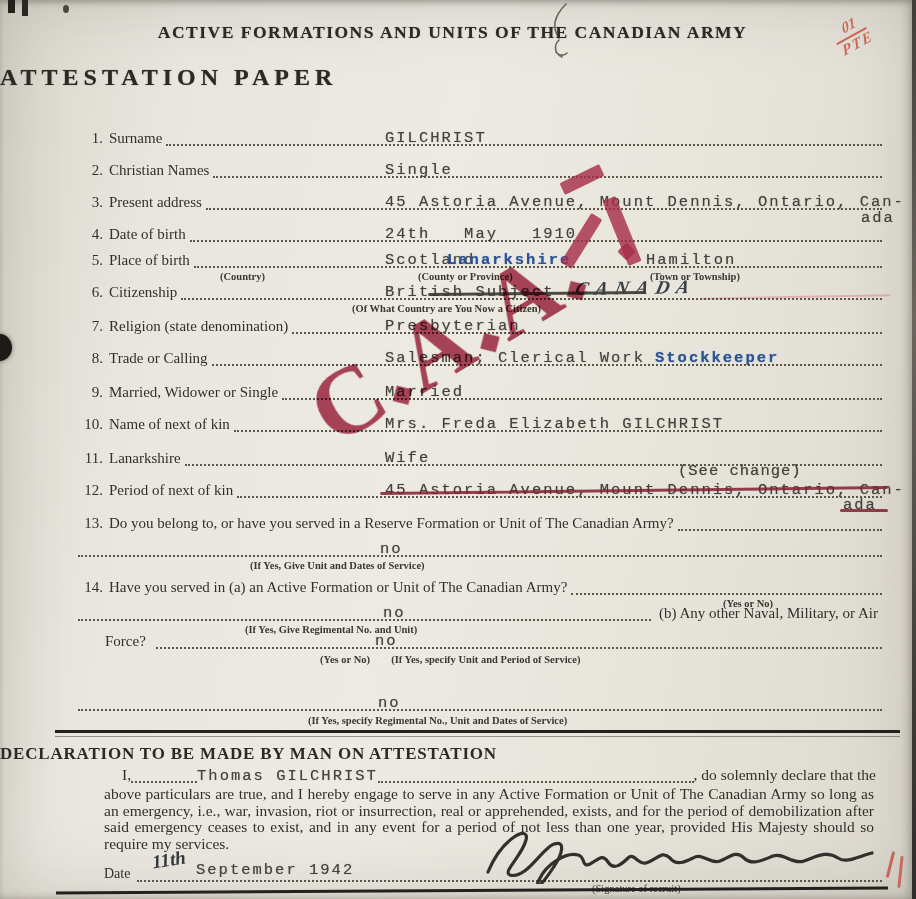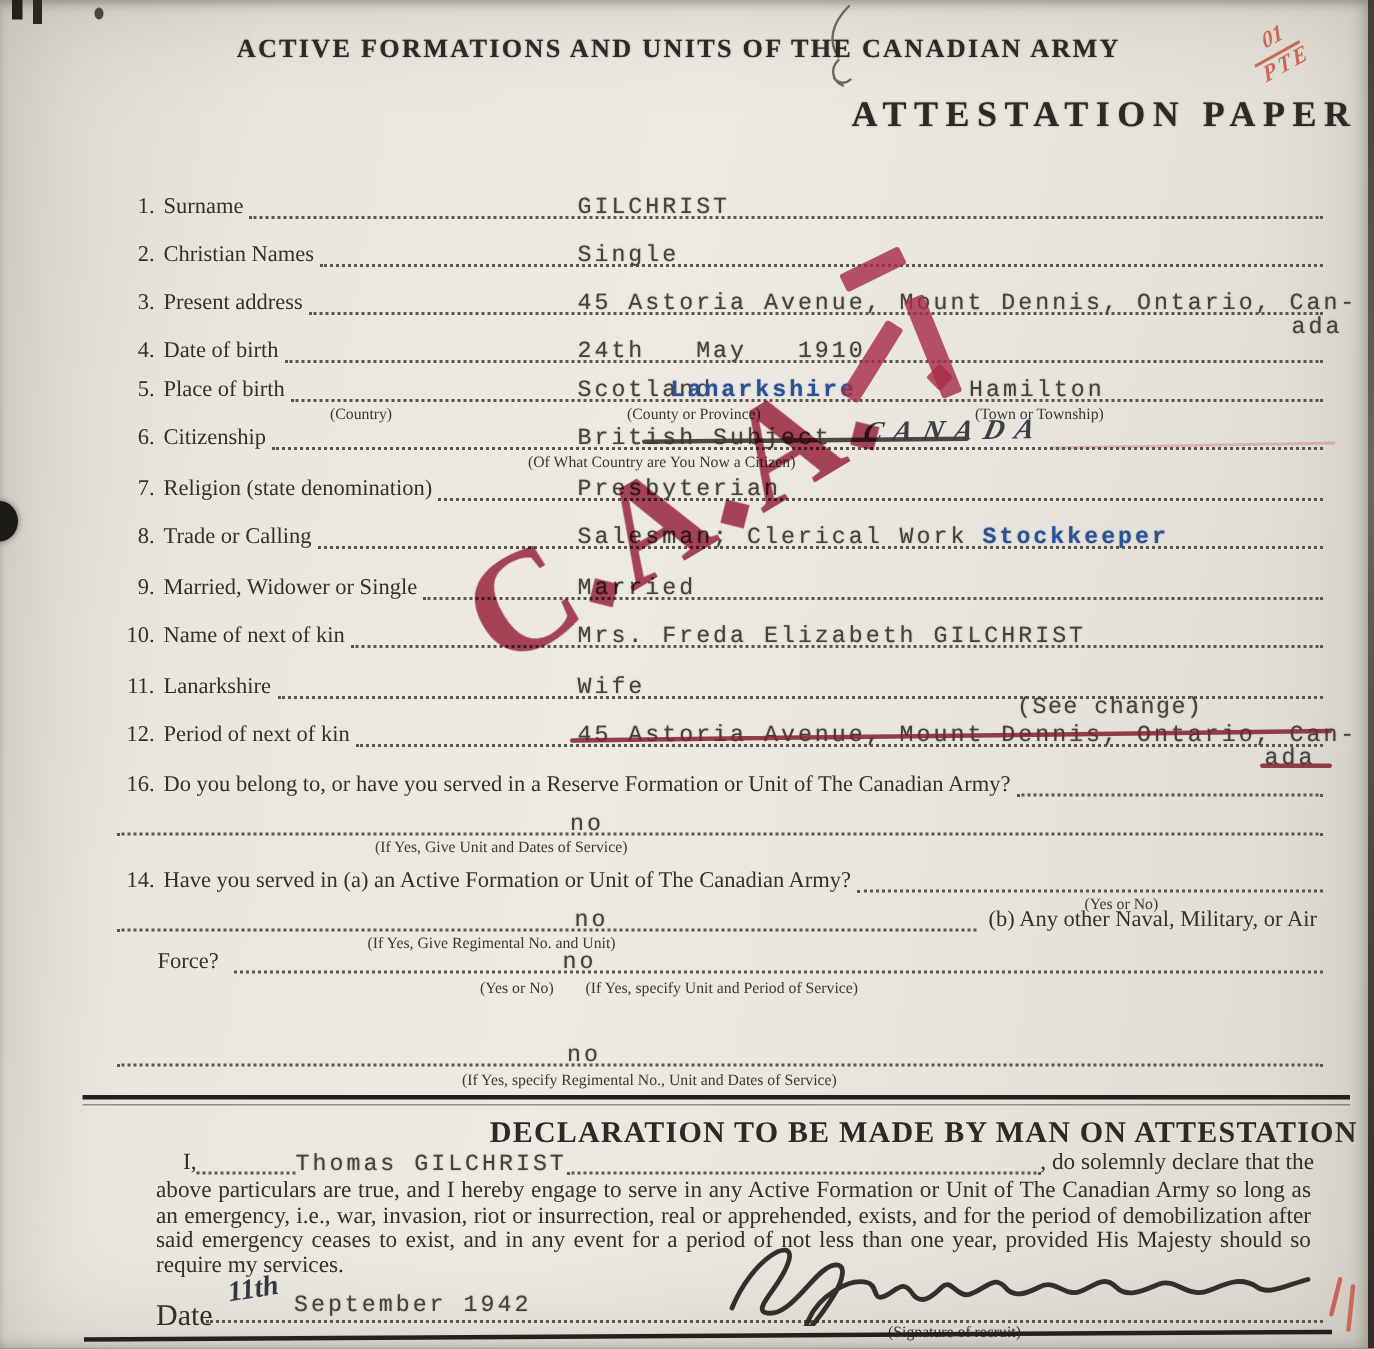--- a/index.html
+++ b/index.html
@@ -4,51 +4,51 @@
 <style>
   html,body{margin:0;padding:0;background:#8e8b84;}
   .paper{
     position:relative;width:916px;height:899px;overflow:hidden;
     background:linear-gradient(100deg,#d9d6cd 0%,#e9e6df 18%,#edeae3 45%,#e7e4dc 70%,#ddd9d0 100%);
     box-shadow:inset 0 0 70px rgba(120,114,102,.28), inset -6px 0 10px rgba(45,42,38,.35), inset 0 3px 5px rgba(70,66,60,.18);
     font-family:"Liberation Serif","DejaVu Serif",serif;color:#33302a;
   }
   
   .hdr1{position:absolute;top:22px;left:0;width:905px;text-align:center;font-size:17.5px;font-weight:bold;letter-spacing:1.5px;color:#2c2a25;text-shadow:0 0 1px rgba(44,42,37,.55);}
-  .hdr2{position:absolute;top:64px;left:0;width:905px;text-align:right;font-size:24px;font-weight:bold;letter-spacing:5px;color:#2c2a25;text-shadow:0 0 1px rgba(44,42,37,.6);}
+  .hdr2{position:absolute;top:64px;left:0;width:905px;text-align:left;font-size:24px;font-weight:bold;letter-spacing:5px;color:#2c2a25;text-shadow:0 0 1px rgba(44,42,37,.6);}
   
   .fr{position:absolute;left:78px;right:34px;height:24px;display:flex;align-items:flex-end;}
   .num{width:25px;text-align:right;margin-right:6px;font-size:15px;flex:none;}
   .lbl{white-space:nowrap;padding-right:4px;font-size:15px;flex:none;}
   .dots{flex:1;align-self:flex-end;height:0;border-bottom:2px dotted #5a564b;margin-bottom:1px;}
   .dots.fixed{flex:none;}
   .val{position:absolute;left:307px;bottom:0;font-family:"Liberation Mono","DejaVu Sans Mono",monospace;font-size:15.5px;letter-spacing:2px;color:#45423b;white-space:pre;text-shadow:0 0 1px rgba(64,60,54,.5);}
   .mono{font-family:"Liberation Mono","DejaVu Sans Mono",monospace;font-size:15.5px;letter-spacing:2px;color:#45423b;white-space:pre;text-shadow:0 0 1px rgba(64,60,54,.5);}
-  .sub{position:absolute;font-size:10.5px;color:#3b3832;white-space:nowrap;}
+  .sub{position:absolute;font-size:10.5px;color:#3b3832;white-space:nowrap;font-weight:bold;}
   .abs{position:absolute;}
   .blue{color:#2b5394;font-weight:bold;text-shadow:0 0 1px rgba(43,83,148,.6);}
   .strike-bar{position:absolute;height:3px;background:#82202f;opacity:.85;border-radius:2px;}
   .strike-dark{position:absolute;height:2.5px;background:#3a3731;opacity:.9;border-radius:2px;}
   
   .stamp{position:absolute;left:296px;top:300px;display:flex;align-items:flex-end;transform:rotate(-31deg);transform-origin:50% 50%;color:#a62a47;opacity:.86;filter:blur(.3px);mix-blend-mode:multiply;}
   .stamp .L{font-family:"Liberation Serif","DejaVu Serif",serif;font-weight:bold;font-size:96px;line-height:.85;}
   .stamp .D{width:16px;height:16px;background:#a62a47;transform:rotate(45deg);margin:0 8px 10px 8px;flex:none;}
   .redmark{position:absolute;background:#a62a47;opacity:.8;border-radius:2px;}
   .handwr{position:absolute;font-family:"Liberation Serif","DejaVu Serif",serif;font-style:italic;color:#33383f;}
   .canada{left:576px;top:277px;font-size:19px;font-weight:bold;letter-spacing:7px;transform:skewX(-14deg) rotate(-1deg);color:#3a3f46;}
   .corner-note{position:absolute;left:836px;top:16px;transform:rotate(-29deg);color:#cb5a49;font-style:italic;font-weight:bold;font-size:15px;text-align:center;opacity:.9;}
   .corner-note .top{display:block;padding:0 5px 1px 5px;border-bottom:2px solid #cb5a49;transform:skewX(-12deg);}
   .corner-note .bot{display:block;letter-spacing:2px;transform:skewX(-12deg);}
   
   .divider{position:absolute;left:55px;width:845px;height:3px;background:#23211d;top:730px;}
   .divider2{position:absolute;left:55px;width:845px;height:1px;background:#57534a;top:736px;opacity:.6;}
-  .dec-head{position:absolute;top:744px;left:0;width:905px;text-align:right;font-size:20px;font-weight:bold;letter-spacing:.8px;color:#2c2a25;}
+  .dec-head{position:absolute;top:744px;left:0;width:905px;text-align:left;font-size:17px;font-weight:bold;letter-spacing:.8px;color:#2c2a25;}
   .dec-intro{position:absolute;top:766px;left:122px;right:40px;display:flex;align-items:flex-end;font-size:15.5px;}
   .dec-body{position:absolute;top:786px;left:104px;right:42px;font-size:15.5px;line-height:16.6px;text-align:justify;color:#33302a;}
-  .date-lbl{position:absolute;left:104px;top:866px;font-size:20px;}
+  .date-lbl{position:absolute;left:104px;top:866px;font-size:14px;}
   .date-dots{position:absolute;left:137px;width:745px;top:880px;height:0;border-bottom:2px dotted #5a564b;}
   .sig-caption{position:absolute;left:592px;top:883px;font-size:10.5px;}
   .bottom-rule{position:absolute;left:56px;width:832px;height:3px;background:#23211e;top:889px;transform:rotate(-.35deg);}
   
   .edge-right{position:absolute;right:0;top:0;bottom:0;width:4px;background:linear-gradient(to bottom,#413e38,#6b675f 35%,#413e39 75%,#2f2d29);}
   .hole{position:absolute;left:-13px;top:334px;width:25px;height:27px;border-radius:50%;background:#1d1b18;box-shadow:0 0 4px rgba(0,0,0,.5);}
   .tl-bar1{position:absolute;left:8px;top:0;width:7px;height:13px;background:#23211c;}
   .tl-bar2{position:absolute;left:22px;top:0;width:6px;height:16px;background:#2a2822;}
   .tl-dot{position:absolute;left:63px;top:5px;width:6px;height:8px;border-radius:50%;background:#4a473f;}
   .scratch{position:absolute;left:700px;top:296px;width:190px;height:2px;background:rgba(214,120,130,.45);transform:rotate(-1deg);}
@@ -175,21 +175,21 @@
     <span class="val" style="left:765px;bottom:-15px">ada</span>
   </div>
 
   <div class="strike-dark" style="left:428px;top:292px;width:218px;transform:rotate(-.5deg)"></div>
   <div class="strike-bar" style="left:380px;top:489px;width:508px;transform:rotate(-.7deg)"></div>
   <div class="strike-bar" style="left:840px;top:509px;width:48px"></div>
 
   <div class="handwr canada">CANADA</div>
 
   <div class="fr" style="top:508px">
-    <span class="num">16.</span>
+    <span class="num">13.</span>
     <span class="lbl">Do you belong to, or have you served in a Reserve Formation or Unit of The Canadian Army?</span>
     <span class="dots"></span>
   </div>
   <div class="fr" style="top:534px">
     <span class="dots"></span>
     <span class="val" style="left:302px">no</span>
   </div>
   <div class="sub" style="left:250px;top:560px">(If Yes, Give Unit and Dates of Service)</div>
 
   <div class="fr" style="top:572px">

